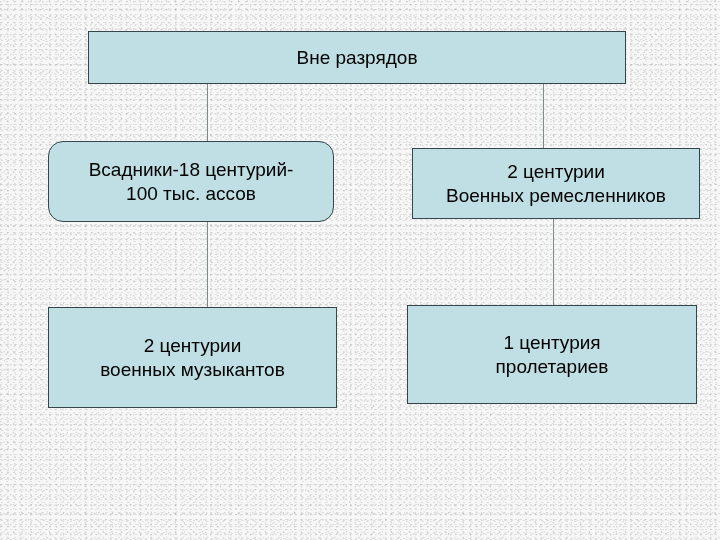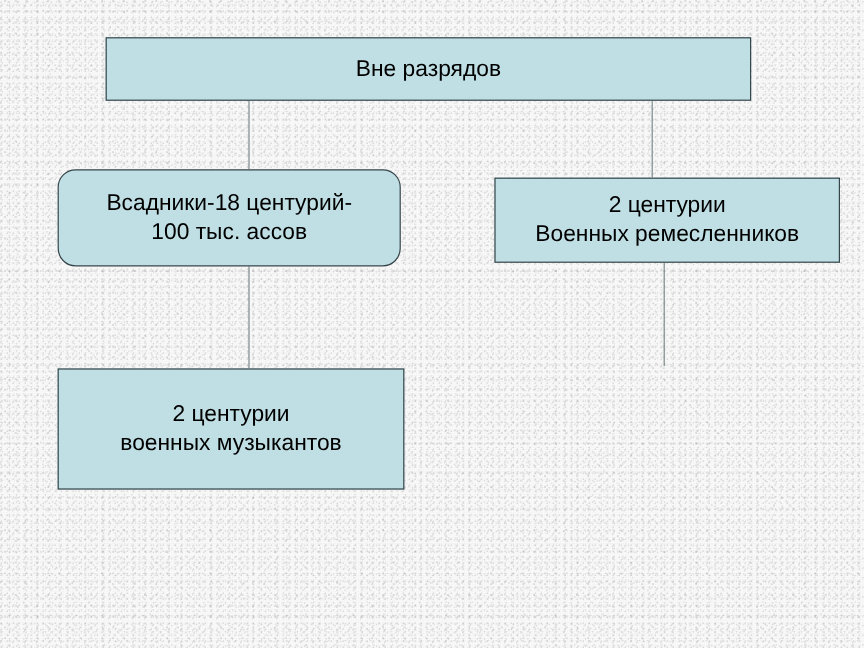--- a/index.html
+++ b/index.html
@@ -74,13 +74,15 @@
 
   <div class="node" style="left:48px; top:141px; width:286px; height:81px;border-radius:15px;">Всадники-18 центурий-
 100 тыс. ассов</div>
 
   <div class="node" style="left:412px; top:148px; width:288px; height:71px;">2 центурии
 Военных ремесленников</div>
 
   <div class="node" style="left:48px; top:307px; width:289px; height:101px;">2 центурии
 военных музыкантов</div>
 
+  <div class="node" style="left:407px; top:305px; width:290px; height:99px;">1 центурия
+пролетариев</div>
 </div>
 
 </body></html>

